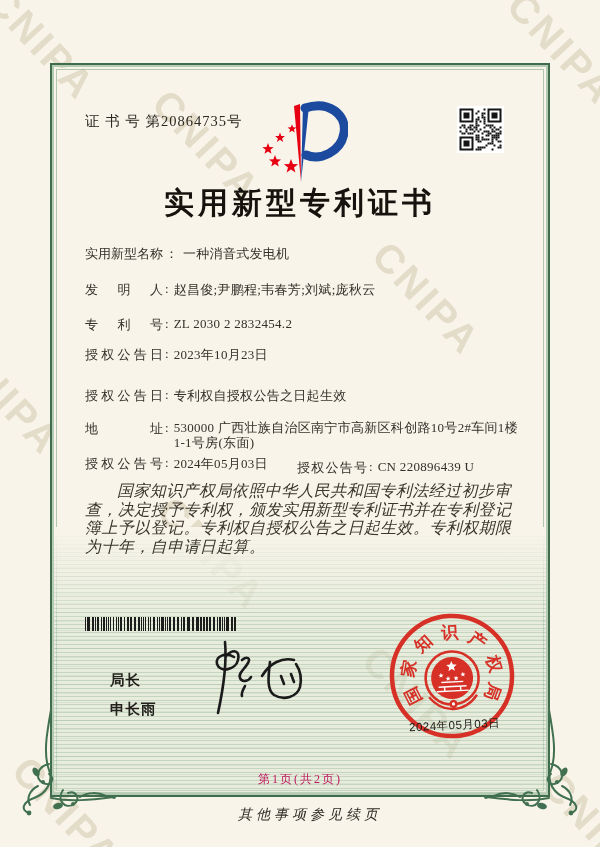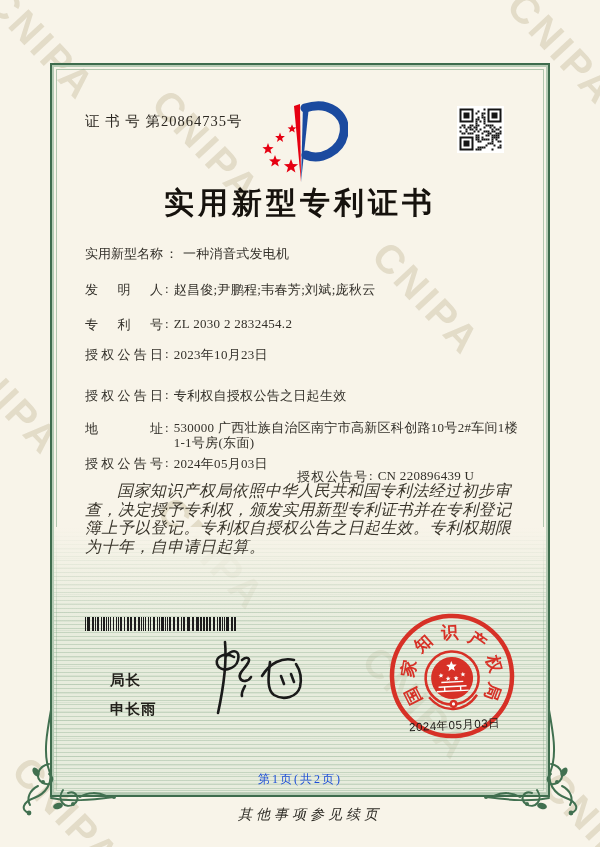--- a/index.html
+++ b/index.html
@@ -25,27 +25,27 @@
   
   .abs{position:absolute;z-index:2;}
   .cert-no{left:85px;top:112px;font-size:14.5px;letter-spacing:1px;color:#2c2822;}
   .title{left:0;right:0;top:183px;text-align:center;font-size:30px;font-weight:700;
          letter-spacing:4px;color:#16120d;font-family:Liberation Serif, serif;}
   .frow{left:85px;font-size:13px;color:#33302a;white-space:nowrap;}
   .flabel{display:inline-block;width:78px;text-align:justify;text-align-last:justify;vertical-align:top;}
   .fcolon{display:inline-block;margin:0 5px 0 2px;vertical-align:top;}
   .fvalue{display:inline-block;vertical-align:top;letter-spacing:0.3px;}
   .fvalue.wrap{white-space:normal;width:352px;line-height:15px;}
-  .grant2{position:absolute;left:212px;top:13px;white-space:nowrap;text-decoration:underline;}
+  .grant2{position:absolute;left:212px;top:4px;white-space:nowrap;text-decoration:underline;}
   .grant2 .flabel{width:70px;}
   .legal{left:85px;width:433px;font-size:16px;line-height:18.6px;font-style:italic;
          letter-spacing:0.4px;color:#3a362c;text-indent:2em;}
   .officer{left:85px;top:666px;font:600 14.5px "Liberation Sans","DejaVu Sans",sans-serif;
            color:#23211c;line-height:29px;letter-spacing:1px;margin-left:25px;}
-  .footer{left:0;right:0;top:771px;text-align:center;font-size:12px;letter-spacing:2px;color:#1d4ed8;}
+  .footer{left:0;right:0;top:771px;text-align:center;font-size:12px;letter-spacing:2px;color:#be185d;}
   .note{left:0;right:0;top:806px;text-align:center;font-size:14px;font-style:italic;
         letter-spacing:4px;color:#2c2a24;z-index:2;padding-left:20px;}
   .sealwrap{left:388px;top:612px;width:128px;height:128px;opacity:0.95;transform:rotate(-3deg);z-index:2;}
   svg{display:block;}
 </style>
 </head>
 <body>
 
 <div class="page">
 

